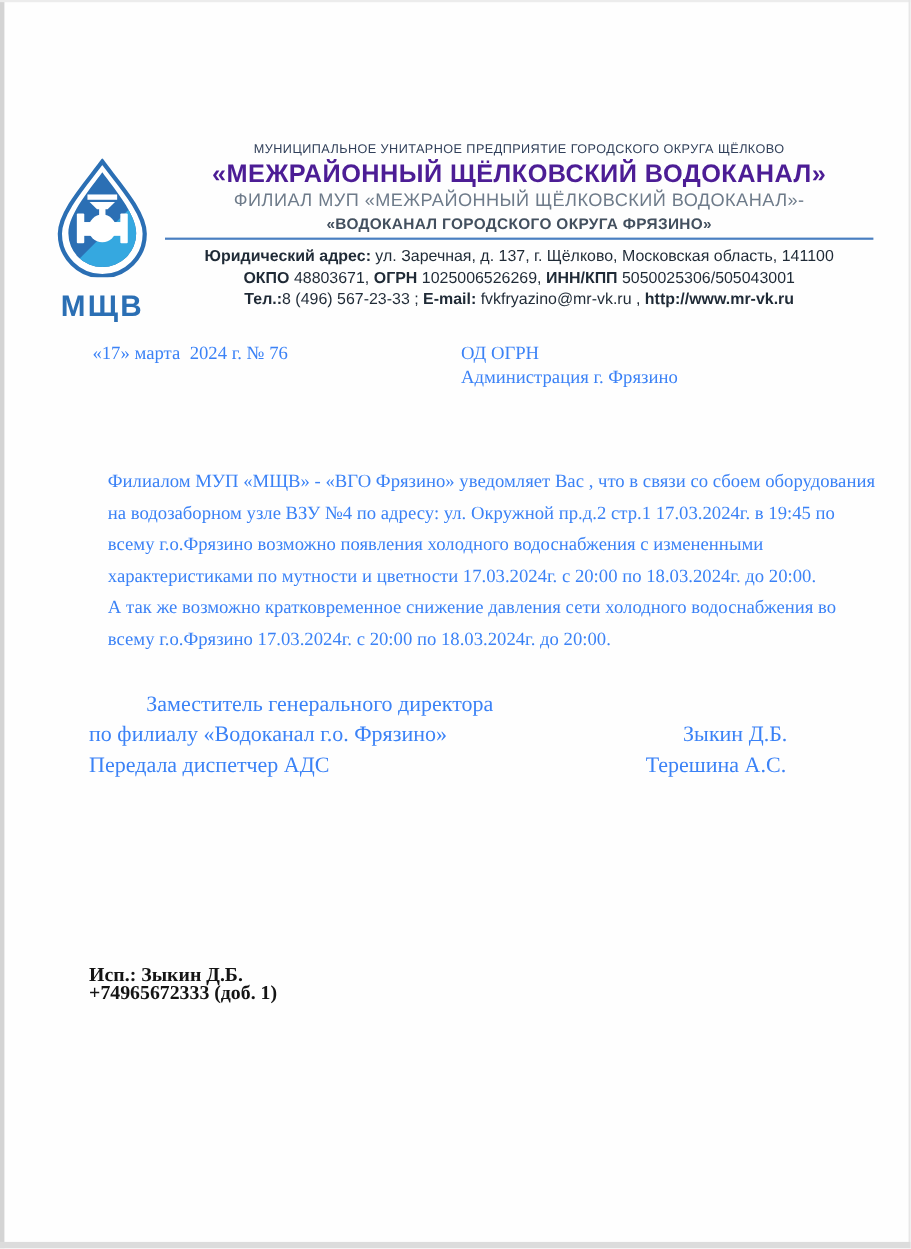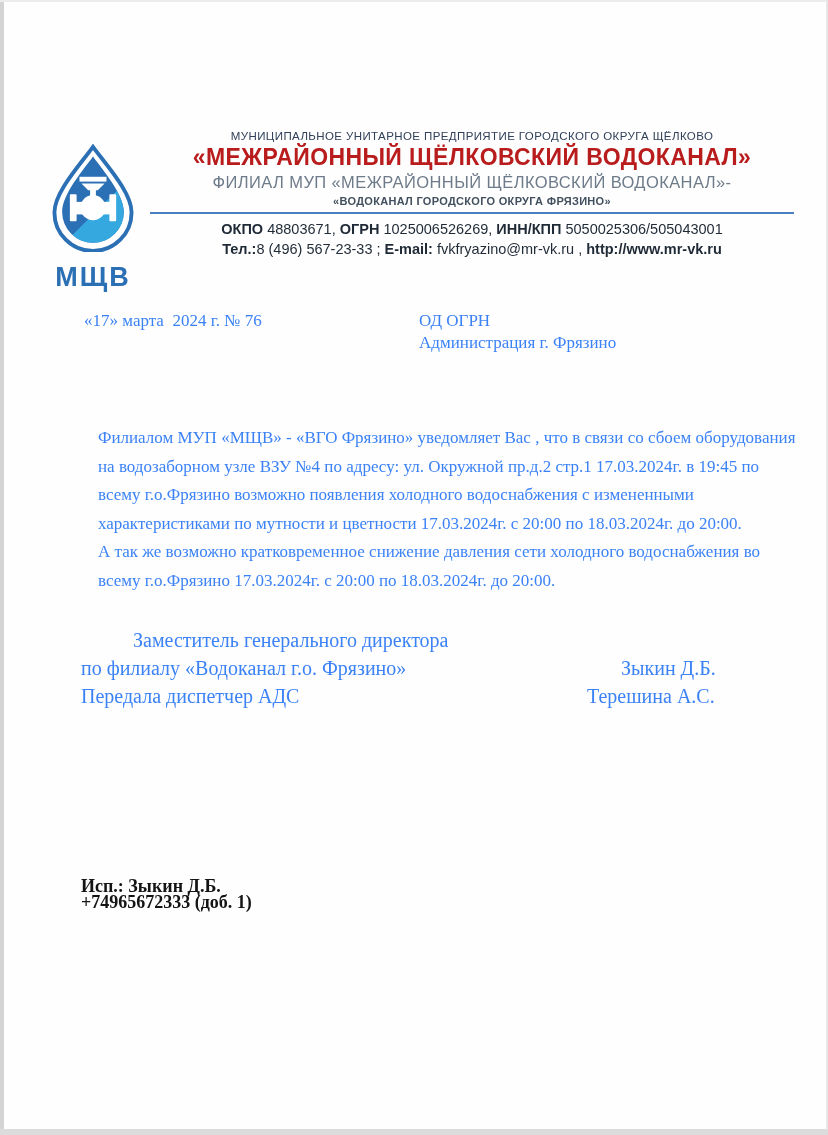--- a/index.html
+++ b/index.html
@@ -22,23 +22,23 @@
   .logo-abbr{
     margin-top:6px;
     font-size:27px;font-weight:800;letter-spacing:2px;
     color:#2b6fb4;
   }
   .head-text{
     position:absolute;left:150px;top:130px;width:644px;
     text-align:center;color:#2e3c54;
   }
   .h-l1{font-size:11.5px;font-weight:normal;letter-spacing:.4px;color:#31405a;}
-  .h-l2{margin-top:2px;font-size:23px;font-weight:800;letter-spacing:.4px;color:#b91c1c;}
+  .h-l2{margin-top:2px;font-size:23px;font-weight:800;letter-spacing:.4px;color:#4c1d95;}
   .h-l3{margin-top:2px;font-size:16.5px;font-weight:400;letter-spacing:.4px;color:#6e7b8a;}
-  .h-l4{margin-top:3px;font-size:11px;font-weight:bold;letter-spacing:.3px;color:#424f5e;}
+  .h-l4{margin-top:3px;font-size:14px;font-weight:bold;letter-spacing:.3px;color:#424f5e;}
   .rule{margin-top:5px;height:2px;background:#4a7fc1;}
   .contacts{margin-top:6px;font-size:14.5px;line-height:19.5px;color:#1f2a36;}
   .contacts b{font-weight:800;}
   .contacts span,.contacts b{white-space:pre-wrap;}
 
   
   .serif{font-family:"Liberation Serif",serif;color:#3b82f6;}
   .meta-date{position:absolute;left:84px;top:311px;font-size:17px;white-space:pre-wrap;}
   .addressee{position:absolute;left:419px;top:310px;font-size:17px;line-height:22px;}
   .letter-body{position:absolute;left:98px;top:424px;width:700px;font-size:17px;}
@@ -85,20 +85,21 @@
     <div class="logo-abbr">МЩВ</div>
   </div>
 
   <div class="head-text">
     <div class="h-l1">МУНИЦИПАЛЬНОЕ УНИТАРНОЕ ПРЕДПРИЯТИЕ ГОРОДСКОГО ОКРУГА ЩЁЛКОВО</div>
     <div class="h-l2">«МЕЖРАЙОННЫЙ ЩЁЛКОВСКИЙ ВОДОКАНАЛ»</div>
     <div class="h-l3">ФИЛИАЛ  МУП «МЕЖРАЙОННЫЙ ЩЁЛКОВСКИЙ ВОДОКАНАЛ»-</div>
     <div class="h-l4">«ВОДОКАНАЛ ГОРОДСКОГО ОКРУГА ФРЯЗИНО»</div>
     <div class="rule"></div>
     <div class="contacts">
+      <div><b>Юридический адрес:</b><span> ул. Заречная, д. 137, г. Щёлково, Московская область, 141100</span></div>
       <div><b>ОКПО</b><span> 48803671, </span><b>ОГРН</b><span> 1025006526269, </span><b>ИНН/КПП</b><span> 5050025306/505043001</span></div>
       <div><b>Тел.:</b><span>8 (496) 567-23-33 ; </span><b>E-mail:</b><span> fvkfryazino@mr-vk.ru , </span><b>http://www.mr-vk.ru</b></div>
     </div>
   </div>
 
   <div class="meta-date serif">«17» марта  2024 г. № 76</div>
   <div class="addressee serif">
     <div>ОД ОГРН</div>
     <div>Администрация г. Фрязино</div>
   </div>

